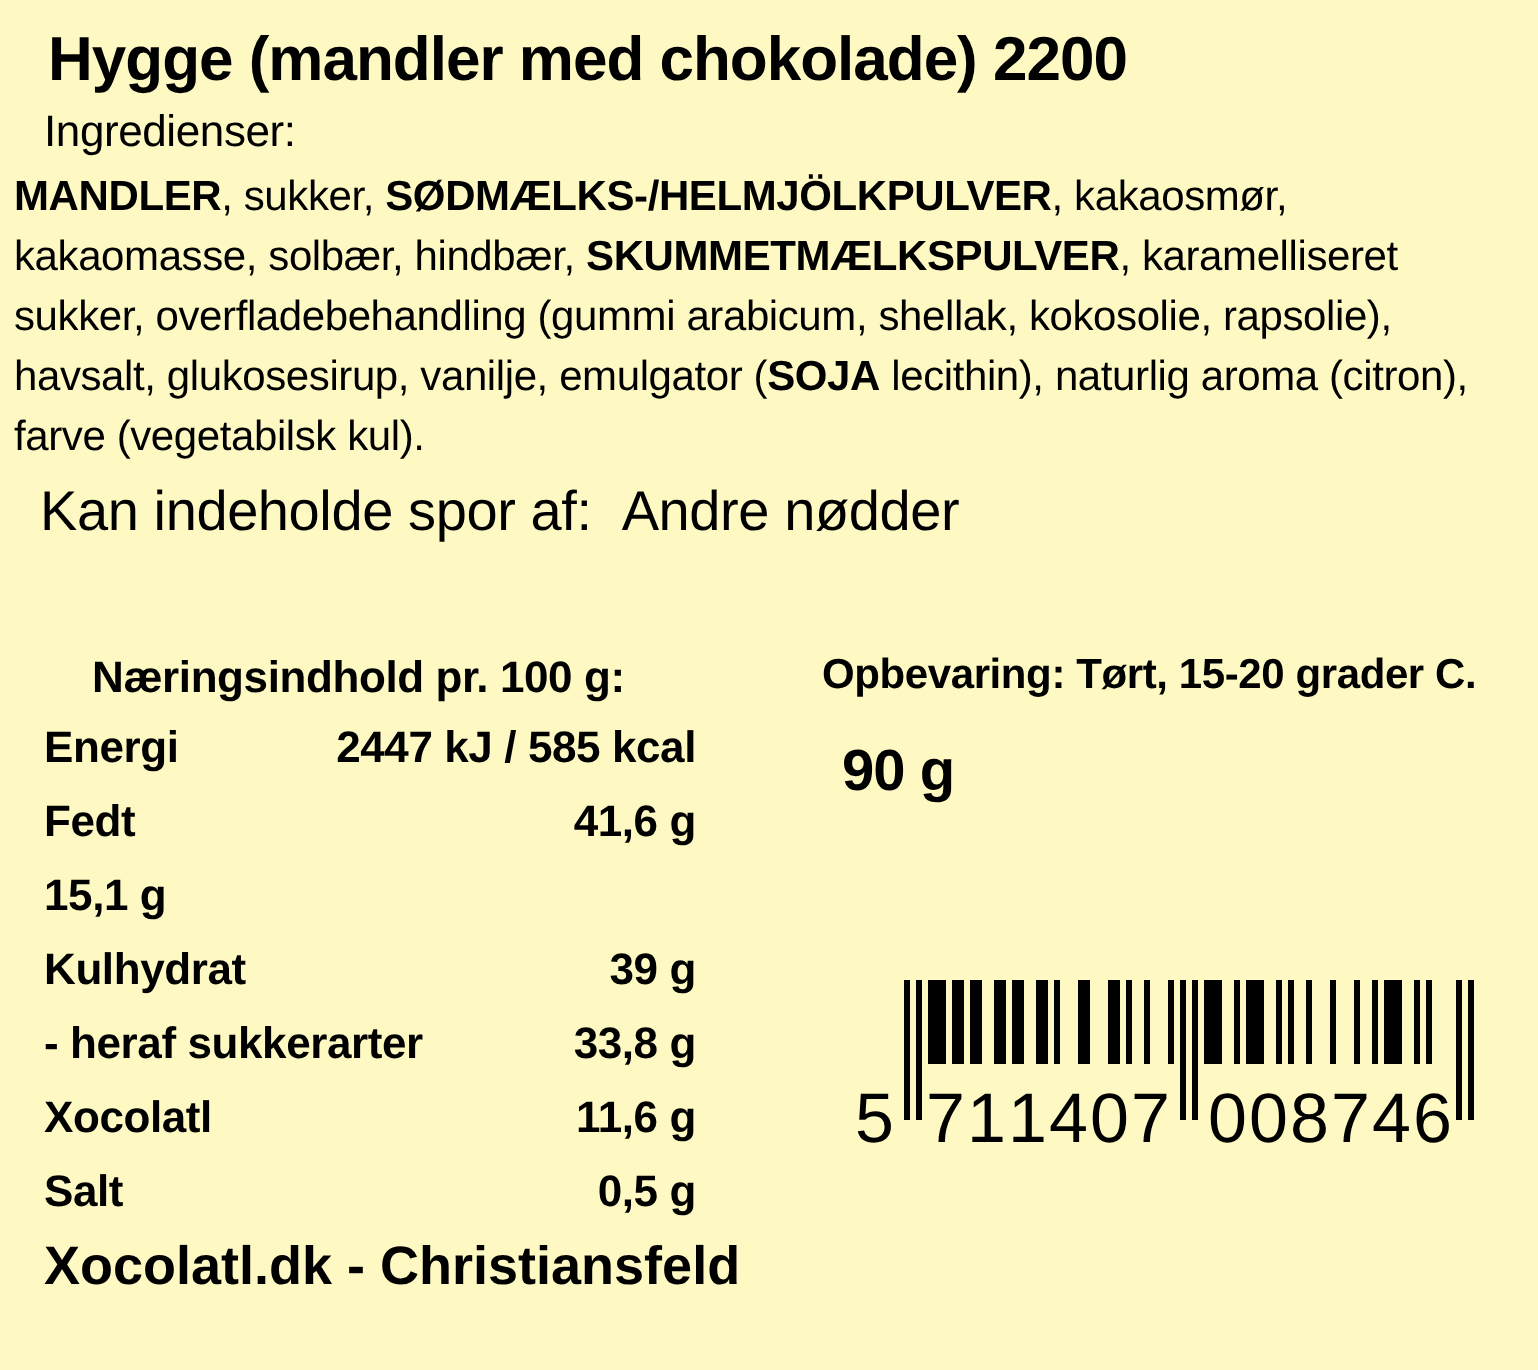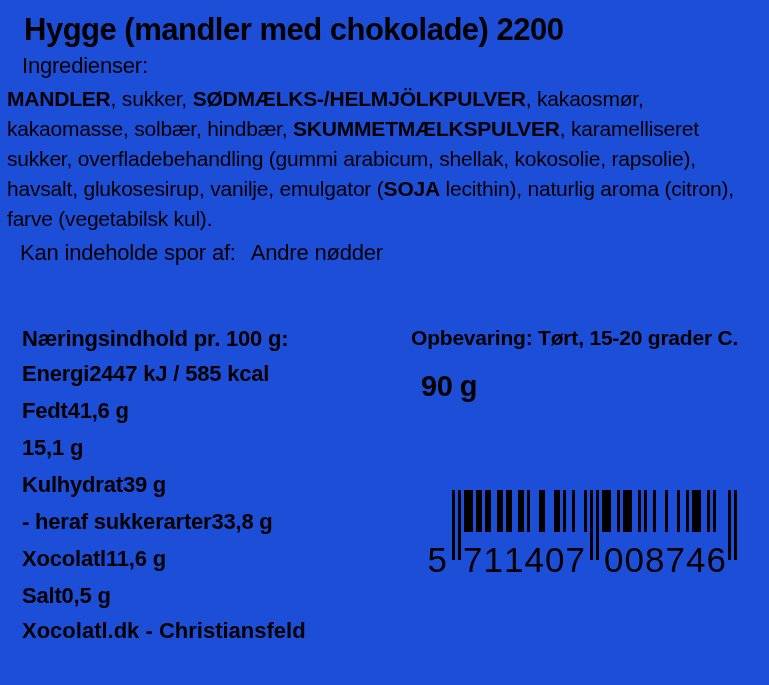--- a/index.html
+++ b/index.html
@@ -1,20 +1,20 @@
 <!DOCTYPE html>
 <html><head>
 <meta charset="utf-8">
 <style>
   html, body { margin: 0; padding: 0; background: #ffffff; }
   .canvas {
     position: relative;
     width: 769px;
     height: 685px;
-    background: #1d4ed8;
+    background: #fef9c3;
     color: #000000;
     font-family: "Liberation Sans", sans-serif;
     overflow: hidden;
   }
   .b { font-weight: bold; }
 
   .title {
     position: absolute; left: 24px; top: 12px;
     font-size: 31px; font-weight: bold; letter-spacing: -0.5px;
     white-space: nowrap;
@@ -22,31 +22,31 @@
   .ing-heading {
     position: absolute; left: 22px; top: 53px;
     font-size: 22px; letter-spacing: -0.2px;
   }
   .ing-text {
     position: absolute; left: 7px; top: 84px; width: 740px;
     font-size: 21px; line-height: 30px; letter-spacing: -0.2px;
   }
   .traces {
     position: absolute; left: 20px; top: 240px;
-    font-size: 22px; letter-spacing: -0.2px; white-space: nowrap;
+    font-size: 28px; letter-spacing: -0.2px; white-space: nowrap;
   }
   .traces .traces-value { margin-left: 15px; }
 
   .nutrition { position: absolute; left: 22px; top: 326px; width: 326px; }
   .n-heading {
     font-size: 22px; font-weight: bold; letter-spacing: -0.2px;
-    line-height: 26px; margin-bottom: 9px; white-space: nowrap;
+    line-height: 26px; margin-bottom: 9px; white-space: nowrap; margin-left: 24px;
   }
   .nrow {
-    display: flex; justify-content: flex-start; align-items: flex-start;
+    display: flex; justify-content: space-between; align-items: flex-start;
     height: 37px; font-size: 22px; font-weight: bold; letter-spacing: -0.2px;
     line-height: 25px;
   }
   .nrow .nlabel { white-space: nowrap; }
   .nrow .nvalue { white-space: nowrap; }
 
   .storage {
     position: absolute; left: 411px; top: 326px;
     font-size: 21px; font-weight: bold; letter-spacing: -0.2px; white-space: nowrap;
   }
@@ -68,21 +68,21 @@
   .bc-group {
     position: absolute; top: 52px;
     display: flex; justify-content: space-between;
     font-size: 35px; line-height: 1;
   }
   .bc-left  { left: 11px;  width: 122px; }
   .bc-right { left: 152px; width: 122px; }
 
   .footer {
     position: absolute; left: 22px; top: 618px;
-    font-size: 22px; font-weight: bold; white-space: nowrap;
+    font-size: 27px; font-weight: bold; white-space: nowrap;
   }
 </style>
 </head>
 <body>
 
 <div class="canvas">
 
   <div class="title">Hygge (mandler med chokolade) 2200</div>
 
   <div class="ing-heading">Ingredienser:</div>

